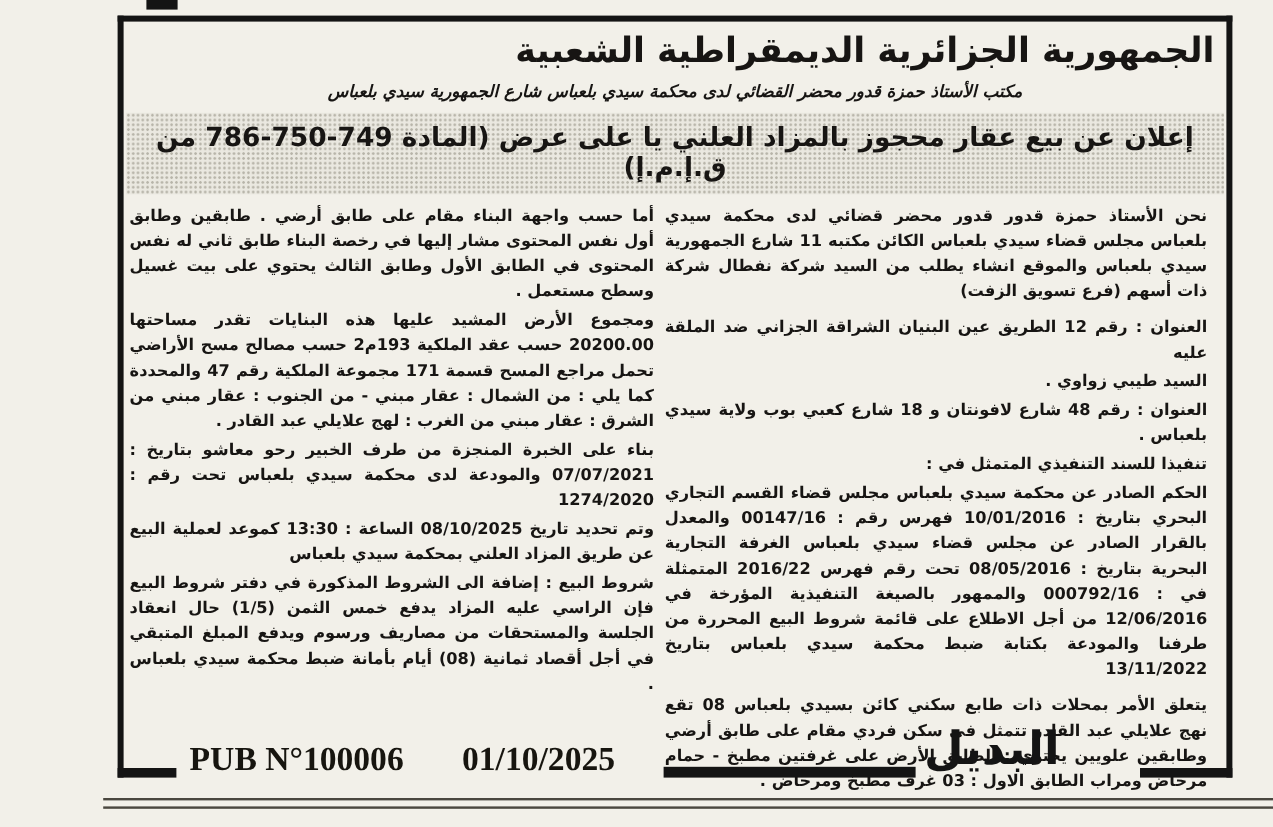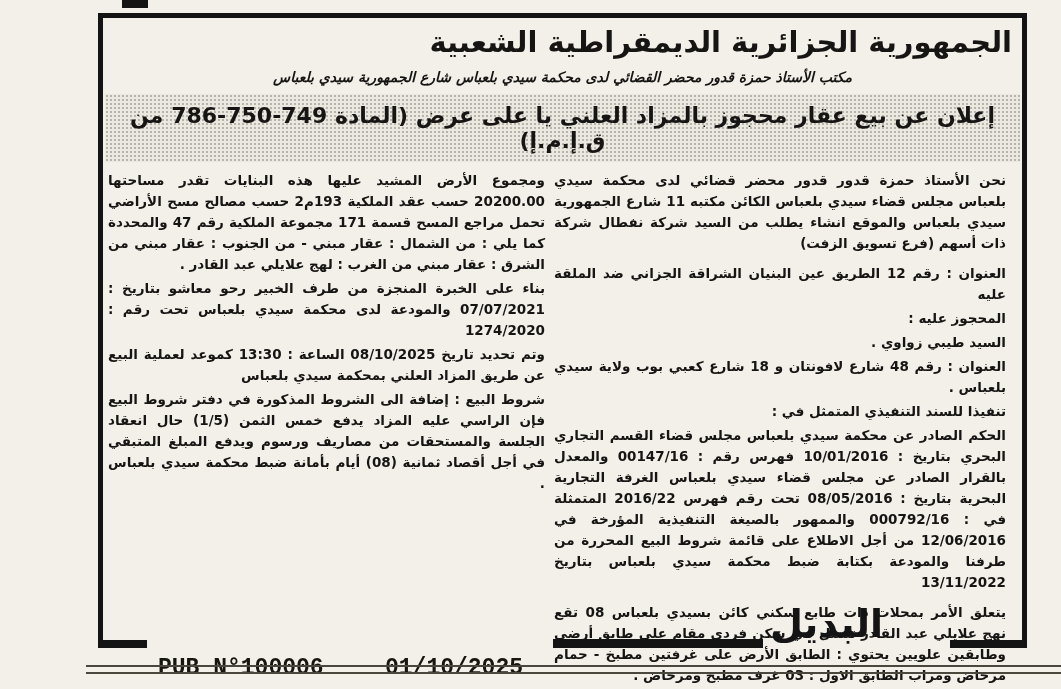--- a/index.html
+++ b/index.html
@@ -36,23 +36,22 @@
     display:flex;direction:rtl;gap:9px;
     padding:8px 16px 0 4px;
   }
   .col{direction:rtl;text-align:justify;font-size:13.5px;font-weight:bold;line-height:21px;}
   .col-right{width:452px;}
   .col-left{width:437px;}
   .col p{margin:0 0 3px 0;}
   .col p.gap{margin-top:9px;}
   .pub-number,.publication-date{
     position:absolute;top:618px;
-    font-family:Liberation Mono, monospace;font-size:23px;font-weight:bold;color:#17150f;
+    font-family:Liberation Serif, serif;font-size:28px;font-weight:bold;color:#17150f;
     white-space:nowrap;
-    margin-top:37px;
   }
   .pub-number{left:158px;}
   .publication-date{left:385px;}
   .footer-separator{position:absolute;left:553px;top:639px;width:210px;height:9px;background:#141414;}
   .newspaper-logo{
     position:absolute;left:770px;top:602px;width:160px;
     direction:rtl;text-align:left;
     font-size:38px;font-weight:bold;letter-spacing:2px;color:#141414;
   }
   .border-stub-left{position:absolute;left:98px;top:640px;width:49px;height:8px;background:#141414;}
@@ -69,29 +68,29 @@
 
 <div class="main-box">
   <div class="republic-title">الجمهورية الجزائرية الديمقراطية الشعبية</div>
   <div class="office-line">مكتب الأستاذ حمزة قدور محضر القضائي لدى محكمة سيدي بلعباس  شارع الجمهورية سيدي بلعباس</div>
   <div class="headline-band">إعلان عن بيع عقار محجوز بالمزاد العلني يا على عرض (المادة 749-750-786 من ق.إ.م.إ)</div>
 
   <div class="columns">
     <div class="col col-right">
       <p>نحن الأستاذ حمزة قدور قدور محضر قضائي لدى محكمة سيدي بلعباس مجلس قضاء سيدي بلعباس الكائن مكتبه 11 شارع الجمهورية سيدي بلعباس والموقع انشاء يطلب من السيد شركة نفطال شركة ذات أسهم (فرع تسويق الزفت)</p>
       <p class="gap">العنوان : رقم 12 الطريق عين البنيان الشراقة الجزاني ضد الملقة عليه</p>
-      <p>المحجوز عليه :</p>
       <p>السيد طيبي زواوي .</p>
       <p>العنوان : رقم 48 شارع لافونتان و 18 شارع كعبي بوب ولاية سيدي بلعباس .</p>
       <p>تنفيذا للسند التنفيذي المتمثل في :</p>
       <p>الحكم الصادر عن محكمة سيدي بلعباس مجلس قضاء القسم التجاري البحري بتاريخ : 10/01/2016 فهرس رقم : 00147/16 والمعدل بالقرار الصادر عن مجلس قضاء سيدي بلعباس الغرفة التجارية البحرية بتاريخ : 08/05/2016 تحت رقم فهرس 2016/22 المتمثلة في : 000792/16 والممهور بالصيغة التنفيذية المؤرخة في 12/06/2016 من أجل الاطلاع على قائمة شروط البيع المحررة من طرفنا والمودعة بكتابة ضبط محكمة سيدي بلعباس بتاريخ 13/11/2022</p>
       <p class="gap">يتعلق الأمر بمحلات ذات طابع سكني كائن بسيدي بلعباس 08 تقع نهج علايلي عبد القادر تتمثل في سكن فردي مقام على طابق أرضي وطابقين علويين يحتوي : الطابق الأرض على غرفتين مطبخ - حمام مرحاض ومراب الطابق الاول : 03 غرف مطبخ ومرحاض .</p>
 
     </div>
     <div class="col col-left">
+      <p>أما حسب واجهة البناء مقام على طابق أرضي . طابقين وطابق أول نفس المحتوى مشار إليها في رخصة البناء طابق ثاني له نفس المحتوى في الطابق الأول وطابق الثالث يحتوي على بيت غسيل وسطح مستعمل .</p>
       <p>ومجموع الأرض المشيد عليها هذه البنايات تقدر مساحتها 20200.00 حسب عقد الملكية 193م2 حسب مصالح مسح الأراضي تحمل مراجع المسح قسمة 171 مجموعة الملكية رقم 47 والمحددة كما يلي : من الشمال : عقار مبني - من الجنوب : عقار مبني من الشرق : عقار مبني من الغرب : لهج علايلي عبد القادر .</p>
       <p>بناء على الخبرة المنجزة من طرف الخبير رحو معاشو بتاريخ : 07/07/2021 والمودعة لدى محكمة سيدي بلعباس تحت رقم : 1274/2020</p>
       <p>وتم تحديد تاريخ 08/10/2025 الساعة : 13:30 كموعد لعملية البيع عن طريق المزاد العلني بمحكمة سيدي بلعباس</p>
       <p>شروط البيع : إضافة الى الشروط المذكورة في دفتر شروط البيع فإن الراسي عليه المزاد يدفع خمس الثمن (1/5) حال انعقاد الجلسة والمستحقات من مصاريف ورسوم ويدفع المبلغ المتبقي في أجل أقصاد ثمانية (08) أيام بأمانة ضبط محكمة سيدي بلعباس .</p>
 
     </div>
   </div>
 </div>
 
 <div class="border-stub-left"></div>

